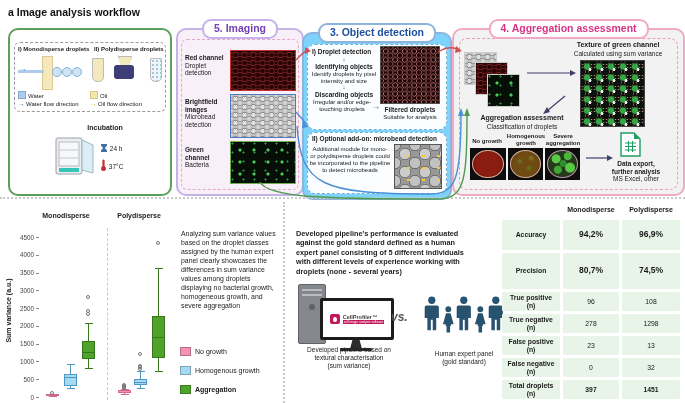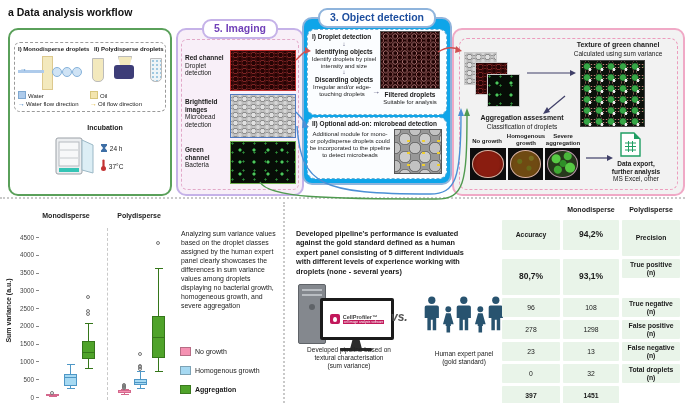--- a/index.html
+++ b/index.html
@@ -114,21 +114,21 @@
   svg{display:block;}
   .overlay{position:absolute;left:0;top:0;pointer-events:none;z-index:20;}
 </style>
 </head>
 <body>
 
 <div class="fig">
 
   <div class="sec-title" style="left:8px;top:6px;">
     <span>a</span>
-    <span>Data analysis workflow</span>
+    <span>Image analysis workflow</span>
   </div>
 
   <div class="panel" style="left:8px;top:28px;width:160px;height:164px;border-color:#5aa05a;">
     <div class="dashedbox" style="left:4px;top:12px;width:150px;height:68px;border-color:#9a9a9a;"></div>
     <div class="abs t6 b" style="left:8px;top:16px;">I) Monodisperse droplets</div>
     <div class="abs t6 b" style="left:84px;top:16px;">II) Polydisperse droplets</div>
 
     <div class="abs" style="left:8px;top:26px;width:66px;height:32px;">
       <div class="abs" style="left:24px;top:0;width:9px;height:32px;background:#f3e9bd;border:1px solid #ddc98e;"></div>
       <div class="abs" style="left:0;top:14px;width:26px;height:3px;background:#aecbeb;"></div>
@@ -193,21 +193,21 @@
     </div>
     <div class="img p-gray" style="left:52px;top:64px;width:66px;height:44px;"></div>
 
     <div class="abs t65" style="left:7px;top:116px;width:44px;">
       <span class="b">Green channel</span><br>
       <span>Bacteria</span>
     </div>
     <div class="img p-greendots" style="left:52px;top:111px;width:66px;height:43px;"></div>
   </div>
 
-  <div class="panel" style="left:302px;top:17px;width:146px;height:164px;border-color:#8fb4dc;background:#0ea5e9;">
+  <div class="panel" style="left:302px;top:32px;width:146px;height:164px;border-color:#8fb4dc;background:#7dd3fc;">
     <div class="panel-header" style="border-color:#8fb4dc;color:#1d4e9e;">3. Object detection</div>
 
     <div class="dashedbox" style="left:3px;top:10px;width:138px;height:84px;border-color:#6fb3d6;background:#fbfdff;border-radius:8px;"></div>
     <div class="abs t65 b" style="left:8px;top:14px;">I) Droplet detection</div>
     <div class="abs t6 ctr" style="left:4px;top:22px;width:72px;color:#3f3f68;">↓</div>
     <div class="abs t65 b ctr" style="left:4px;top:29px;width:72px;">Identifying objects</div>
     <div class="abs t6 ctr" style="left:6px;top:37px;width:68px;">Identify droplets by pixel intensity and size</div>
     <div class="abs t6 ctr" style="left:4px;top:50px;width:72px;color:#3f3f68;">↓</div>
     <div class="abs t65 b ctr" style="left:4px;top:57px;width:72px;">Discarding objects</div>
     <div class="abs t6 ctr" style="left:6px;top:65px;width:64px;">Irregular and/or edge-touching droplets</div>
@@ -216,20 +216,21 @@
     <div class="abs t65 b ctr" style="left:74px;top:72px;width:64px;">Filtered droplets</div>
     <div class="abs t6 ctr" style="left:74px;top:80px;width:64px;">Suitable for analysis</div>
 
     <div class="dashedbox" style="left:3px;top:98px;width:138px;height:60px;border-color:#6fb3d6;background:#fbfdff;border-radius:8px;"></div>
     <div class="abs t65 b" style="left:8px;top:101px;width:132px;">II) Optional add-on: microbead detection</div>
     <div class="abs t6 ctr" style="left:5px;top:112px;width:82px;">Additional module for mono- or polydisperse droplets could be incorporated to the pipeline to detect microbeads</div>
     <div class="img p-beads" style="left:90px;top:110px;width:48px;height:45px;"></div>
   </div>
 
   <div class="panel" style="left:452px;top:28px;width:229px;height:164px;border-color:#f0a9c6;background:#f2f2f2;">
+    <div class="panel-header" style="border-color:#f0a9c6;color:#d63384;">4. Aggregation assessment</div>
     <div class="dashedbox" style="left:5px;top:8px;width:217px;height:150px;border-color:#ec9dbd;border-radius:8px;"></div>
 
     <div class="img p-gray" style="left:10px;top:22px;width:33px;height:33px;border-width:1px;border-color:#ccc;"></div>
     <div class="img p-red" style="left:21px;top:32px;width:33px;height:33px;border-width:1px;border-color:#ccc;"></div>
     <div class="img p-greendots" style="left:33px;top:44px;width:33px;height:33px;border-width:1px;border-color:#ccc;"></div>
 
     <div class="abs t7 b ctr" style="left:108px;top:11px;width:112px;">Texture of green channel</div>
     <div class="abs t65 ctr" style="left:108px;top:20px;width:112px;">Calculated using sum variance</div>
     <div class="img p-texture" style="left:126px;top:30px;width:65px;height:67px;"></div>
 
@@ -432,25 +433,26 @@
   </div>
 
   <div id="perf-table">
       <div class="tcell thead row-h13" style="background: transparent;"></div>
       <div class="tcell thead row-h13">Monodisperse</div>
       <div class="tcell thead row-h13">Polydisperse</div>
       <div class="tcell tlabel row-h30">
         <span>Accuracy</span>
       </div>
       <div class="tcell tbig row-h30">94,2%</div>
+      <div class="tcell tbig row-h30">96,9%</div>
       <div class="tcell tlabel row-h36">
         <span>Precision</span>
       </div>
       <div class="tcell tbig row-h36">80,7%</div>
-      <div class="tcell tbig row-h36">93,1%</div>
+      <div class="tcell tbig row-h36">74,5%</div>
       <div class="tcell tlabel row-h19">
         <span>True positive</span>
         <span>(n)</span>
       </div>
       <div class="tcell  row-h19">96</div>
       <div class="tcell  row-h19">108</div>
       <div class="tcell tlabel row-h19">
         <span>True negative</span>
         <span>(n)</span>
       </div>

